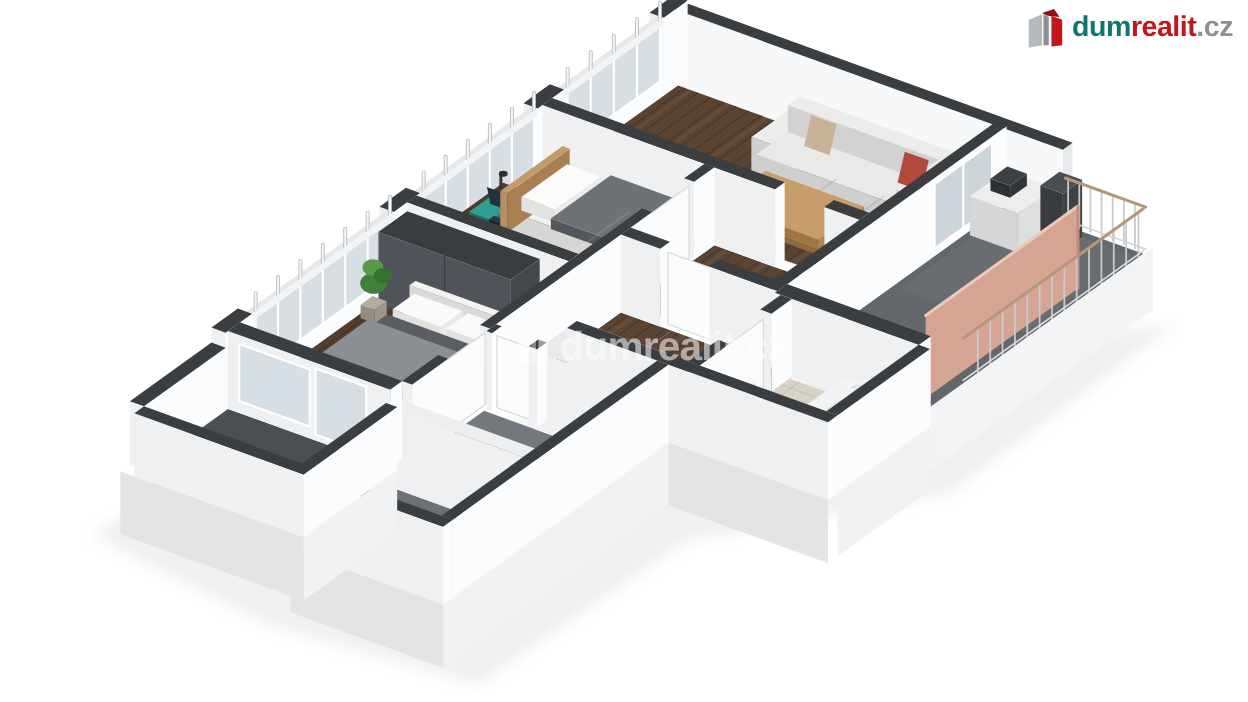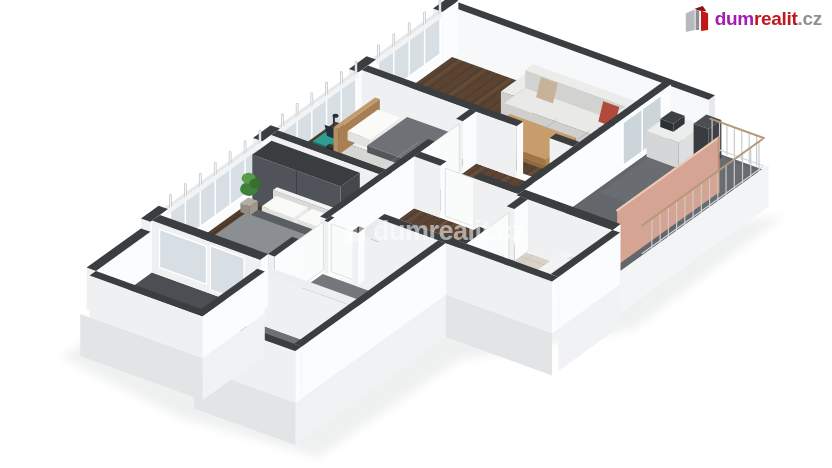--- a/index.html
+++ b/index.html
@@ -538,15 +538,15 @@
     <span class="wm-text">dumrealit.cz</span>
   </div>
 
   <div id="brand-logo">
     <svg width="25" height="27" viewBox="0 0 28 30">
       <polygon points="2,9 12,5 12,28 2,30" fill="#b7babd"></polygon>
       <polygon points="13,5 17,7 17,28 13,28" fill="#8d9093"></polygon>
       <polygon points="19,6 27,9 27,28 19,29" fill="#c2161d"></polygon>
       <polygon points="12,4 21,1 25,7 16,6" fill="#8e1014"></polygon>
     </svg>
-    <span class="word"><span id="logo-dum" style="color: #a21caf; margin-top: 48px;">dum</span><span id="logo-realit" style="color: rgb(194, 22, 29); text-align: right;">realit</span><span id="logo-cz" style="color: rgb(142, 145, 148); text-align: center;">.cz</span></span>
+    <span class="word"><span id="logo-dum" style="color: #0f766e; margin-top: 48px;">dum</span><span id="logo-realit" style="color: rgb(194, 22, 29); text-align: right;">realit</span><span id="logo-cz" style="color: rgb(142, 145, 148); text-align: center;">.cz</span></span>
   </div>
 </div>
 
 </body></html>

